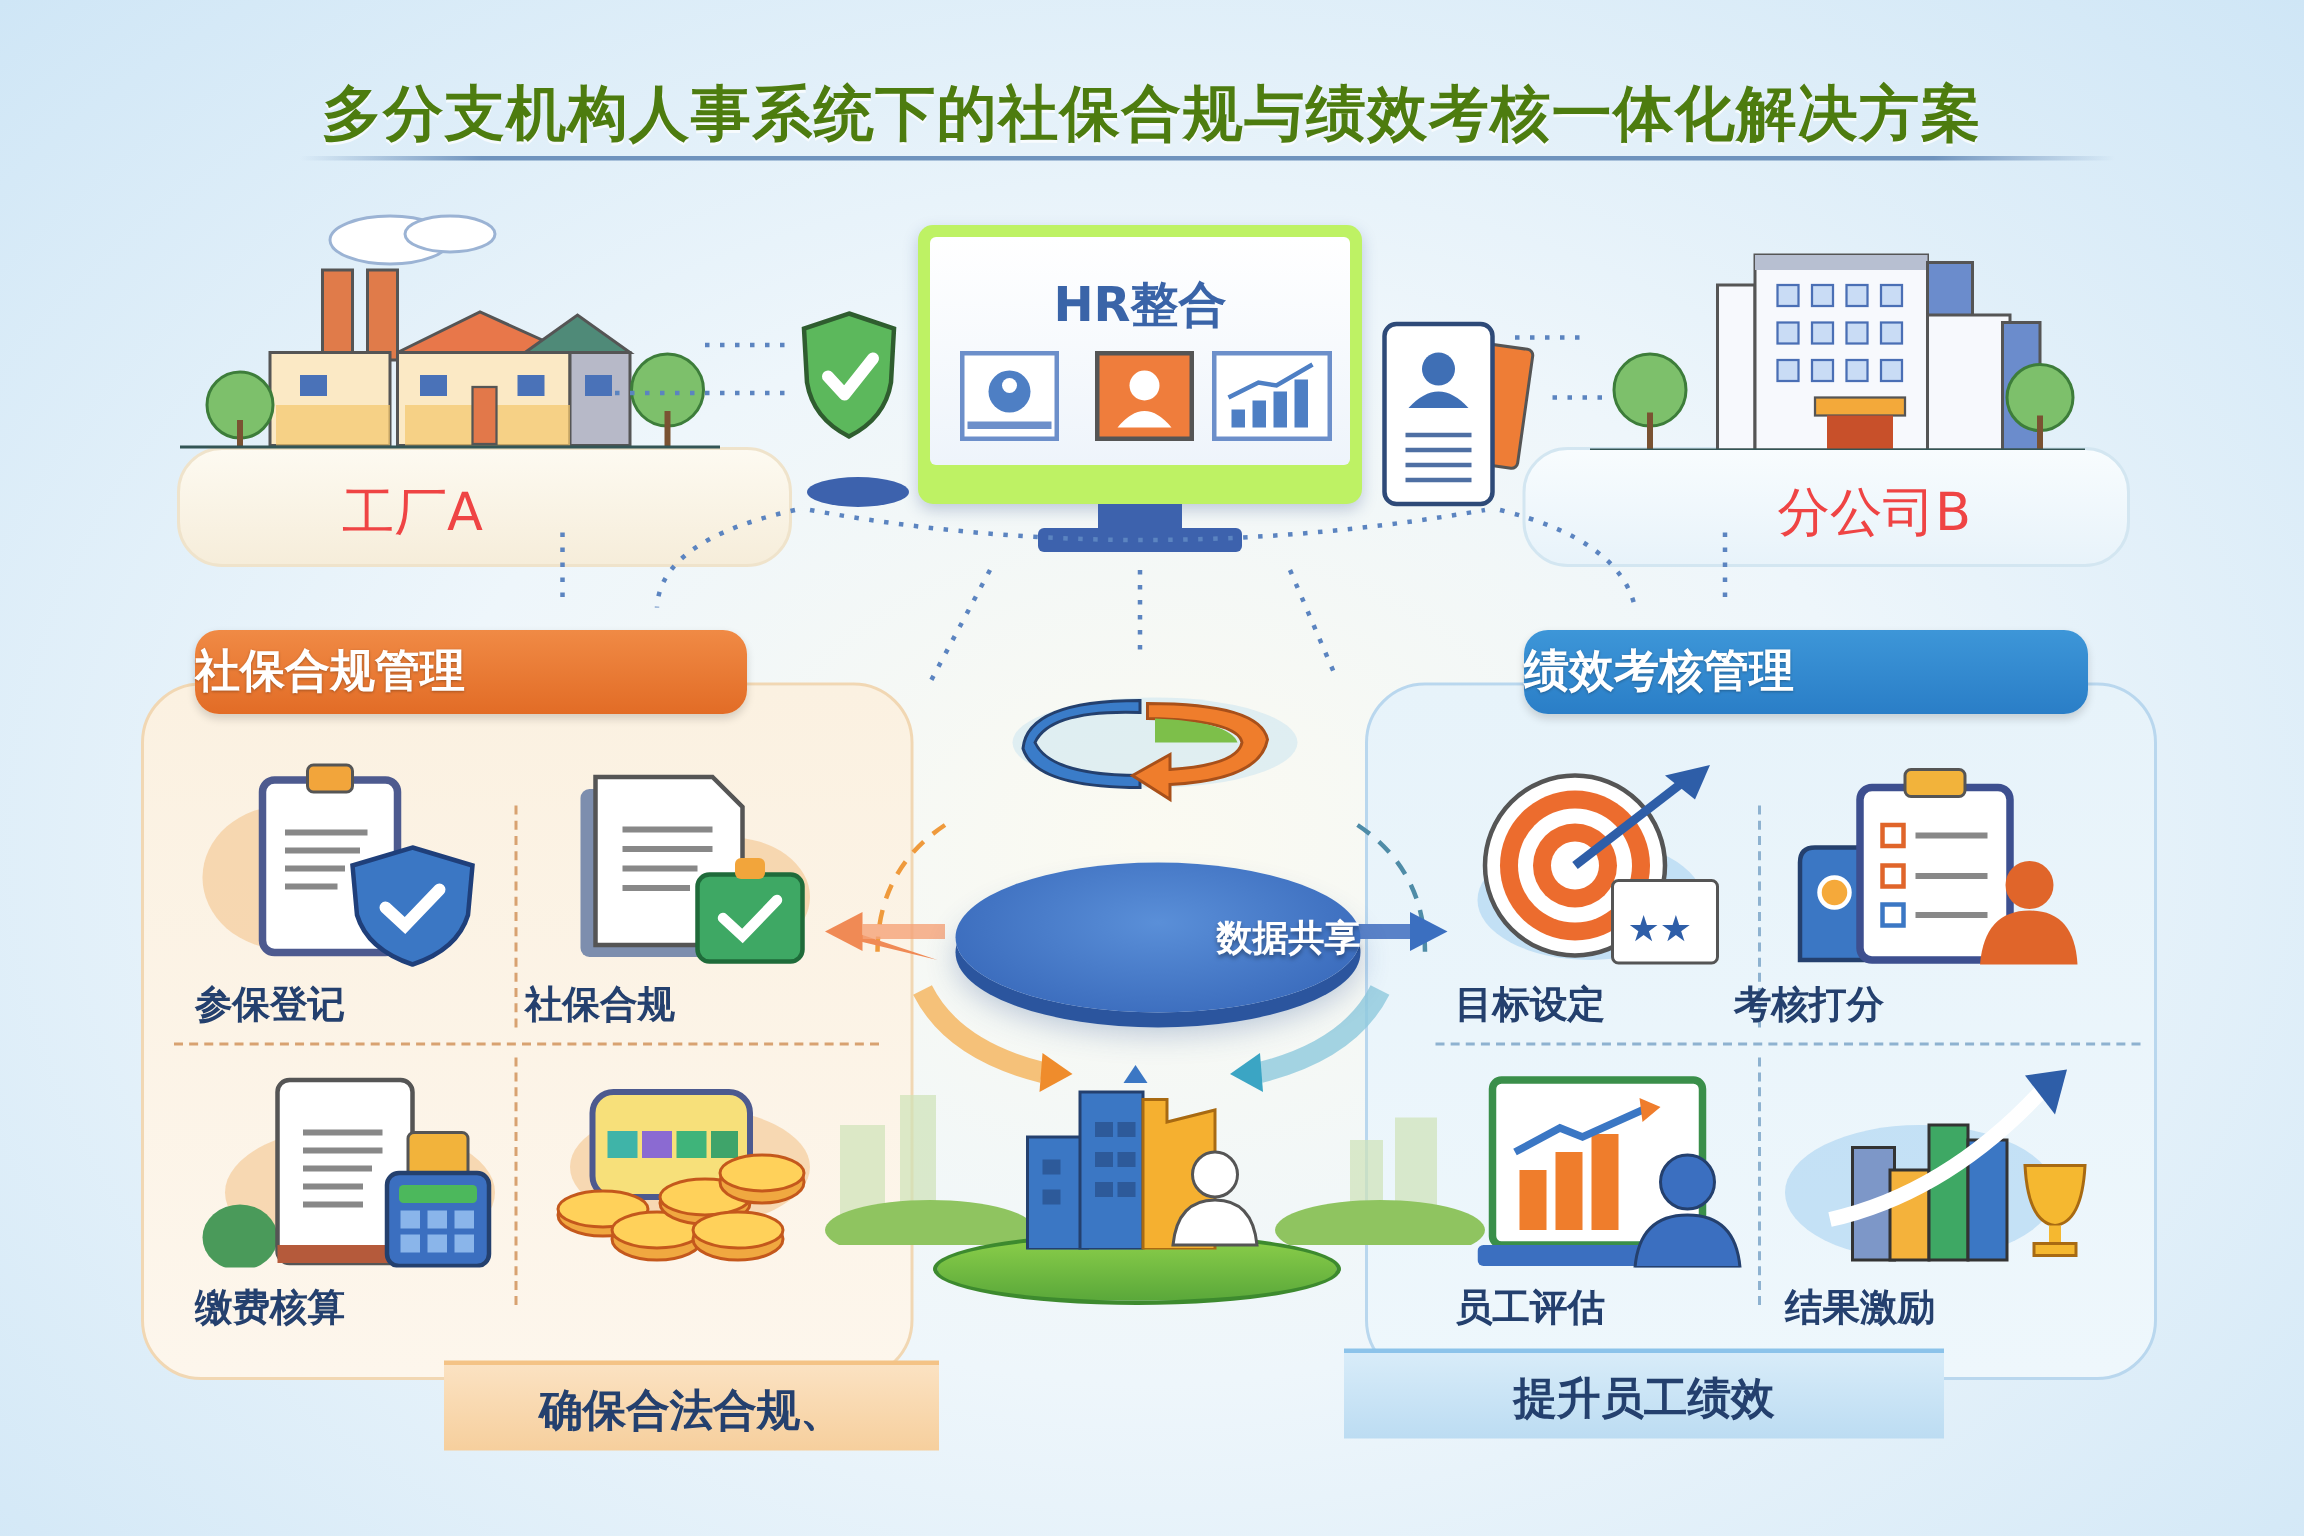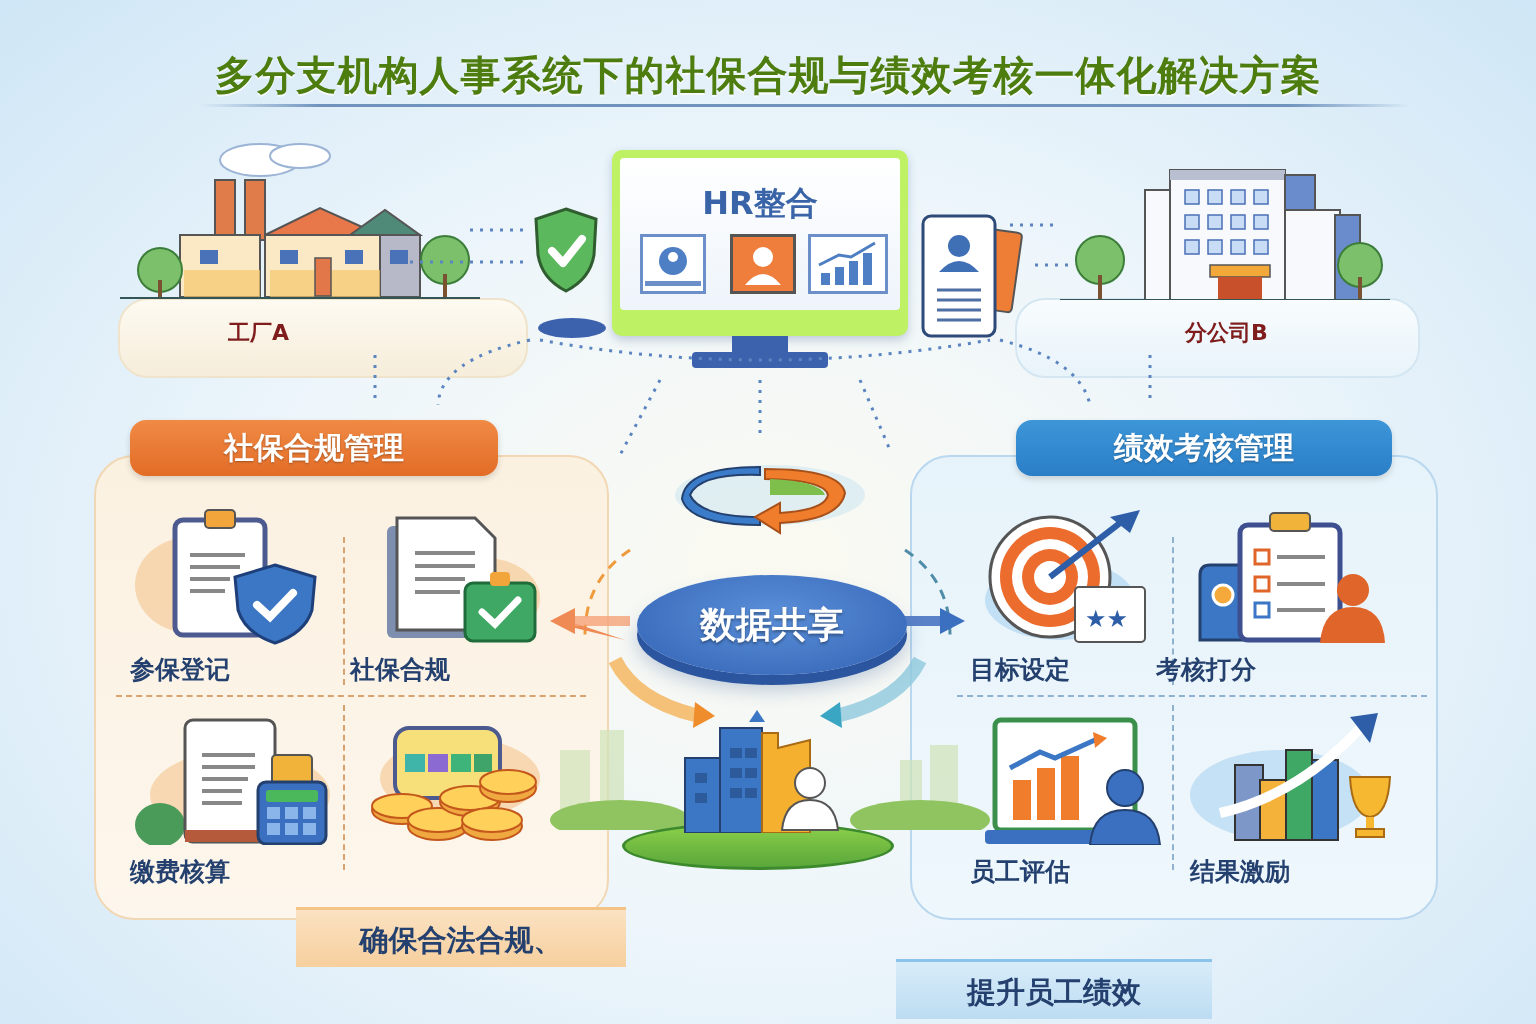--- a/index.html
+++ b/index.html
@@ -7,47 +7,47 @@
   body{font-family:"DejaVu Sans","Liberation Sans",sans-serif;
     background:radial-gradient(ellipse at 50% 55%,#fbfaf1 0%,#eef6fb 45%,#cfe6f6 100%);
     position:relative;color:#24406e}
   .abs{position:absolute}
   .title{left:0;top:48px;width:1536px;text-align:center;font-size:40px;font-weight:700;color:#4d7c0f;letter-spacing:1px;text-shadow:0 2px 0 rgba(255,255,255,.7)}
   .title-rule{left:200px;top:104px;width:1210px;height:3px;background:linear-gradient(90deg,transparent,#6f93bd 10%,#6f93bd 90%,transparent)}
   
   .site-base{height:80px;border-radius:30px;border:2px solid #efe3cb}
   .site-a{left:118px;top:298px;width:410px;background:linear-gradient(180deg,#fdfaf1,#f6edda)}
   .site-b{left:1015px;top:298px;width:405px;background:linear-gradient(180deg,#f8fcfe,#e8f3fa);border-color:#d3e6f1}
-  .site-label{font-size:22px;font-weight:700;color:#7f1d1d}
+  .site-label{font-size:35px;font-weight:400;color:#ef4444}
   
   .monitor{left:612px;top:150px;width:296px;height:186px;background:#bef264;border-radius:10px;padding:8px;box-shadow:0 4px 10px rgba(40,70,130,.25)}
   .screen{width:100%;height:152px;background:linear-gradient(180deg,#ffffff,#eef4fb);border-radius:4px;position:relative}
   .screen-title{position:absolute;left:0;top:24px;width:100%;text-align:center;font-size:32px;font-weight:900;color:#3a64a8}
   .tile{position:absolute;top:76px;width:66px;height:60px;border:3px solid #6c8fca;background:#fff}
   .stand{left:732px;top:336px;width:56px;height:22px;background:#3d62ad}
   .stand-base{left:692px;top:352px;width:136px;height:16px;background:#3d62ad;border-radius:4px}
   
-  .pill{height:56px;border-radius:16px;color:#fff;font-size:30px;font-weight:800;text-align:center;line-height:56px;box-shadow:0 3px 6px rgba(0,0,0,.15);text-shadow:0 1px 2px rgba(0,0,0,.3)}
+  .pill{height:56px;border-radius:16px;color:#fff;font-size:30px;font-weight:800;line-height:56px;box-shadow:0 3px 6px rgba(0,0,0,.15);text-shadow:0 1px 2px rgba(0,0,0,.3)}
   .pill-left{left:130px;top:420px;width:368px;background:linear-gradient(180deg,#f08a45,#e26c26)}
   .pill-right{left:1016px;top:420px;width:376px;background:linear-gradient(180deg,#3d96d8,#2a7ec7)}
   
   .panel{border-radius:40px}
   .panel-left{left:94px;top:455px;width:515px;height:465px;background:linear-gradient(180deg,#fbf1e1,#fdf6ec);border:2px solid #f1d7b3}
   .panel-right{left:910px;top:455px;width:528px;height:465px;background:linear-gradient(180deg,#e7f3fa,#eef7fc);border:2px solid #b9d7ee}
   .vdash{width:0;border-left:2px dashed #d8a271}
   .hdash{height:0;border-top:2px dashed #d8a271}
   .panel-right .vdash,.vdash.blue{border-color:#8eb2d0}
   .hdash.blue{border-color:#8eb2d0}
   .item-label{font-size:25px;font-weight:700;color:#24406e;text-align:left;width:200px}
   
   .bar{height:60px;font-size:29px;font-weight:800;color:#24406e;text-align:center;line-height:60px}
   .bar-left{left:296px;top:907px;width:330px;background:linear-gradient(180deg,#fbe2c2,#f6cf9d);border-top:3px solid #f4c386}
-  .bar-right{left:896px;top:959px;width:316px;background:linear-gradient(180deg,#d8ecf9,#bcdcf2);border-top:3px solid #8cc3ea}
-  
-  .hub{left:637px;top:575px;width:270px;height:100px;border-radius:50%;background:radial-gradient(ellipse at 50% 40%,#5a8fd8,#3262b5);box-shadow:0 10px 0 #2b559e,0 14px 20px rgba(40,80,150,.3);color:#fff;font-size:36px;font-weight:900;text-align:center;line-height:100px;text-shadow:0 2px 3px rgba(0,0,0,.35)}
+  .bar-right{left:896px;top:899px;width:400px;background:linear-gradient(180deg,#d8ecf9,#bcdcf2);border-top:3px solid #8cc3ea}
+  
+  .hub{left:637px;top:575px;width:270px;height:100px;border-radius:50%;background:radial-gradient(ellipse at 50% 40%,#5a8fd8,#3262b5);box-shadow:0 10px 0 #2b559e,0 14px 20px rgba(40,80,150,.3);color:#fff;font-size:24px;font-weight:900;text-align:right;line-height:100px;text-shadow:0 2px 3px rgba(0,0,0,.35)}
   .platform{left:622px;top:822px;width:272px;height:48px;border-radius:50%;background:linear-gradient(180deg,#8ccf4a,#5aa83a);border:3px solid #3d8a2e}
 </style>
 </head>
 <body>
 
 <div class="abs title">多分支机构人事系统下的社保合规与绩效考核一体化解决方案</div>
 <div class="abs title-rule"></div>
 
 <div class="abs site-base site-a"></div>
 <svg class="abs" style="left:120px;top:140px" width="360" height="170">

